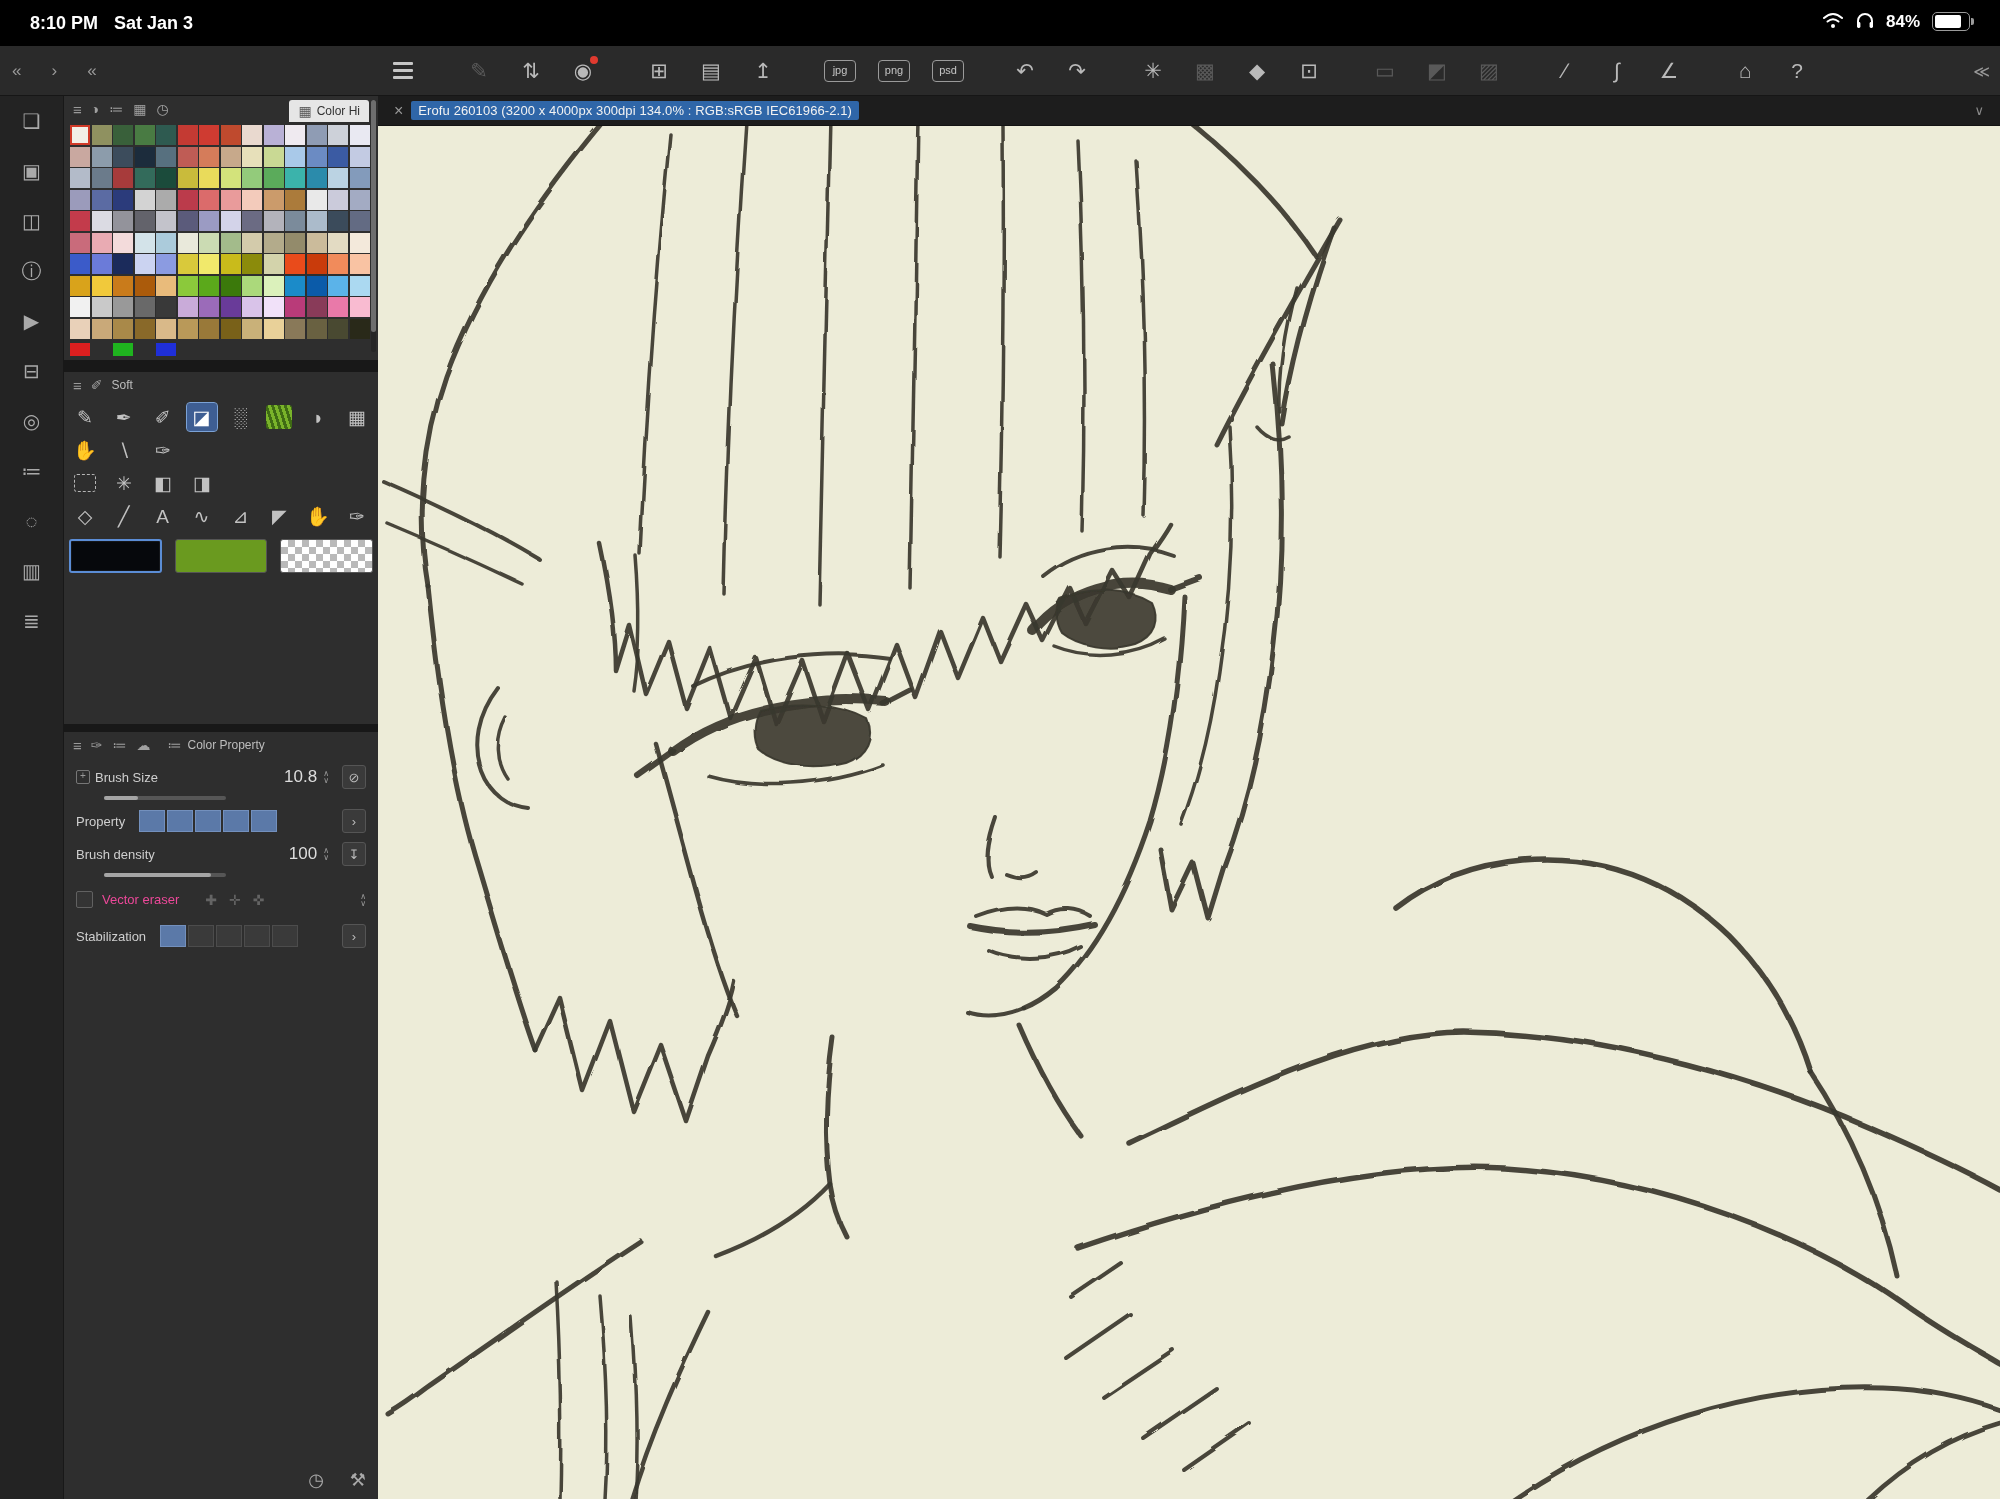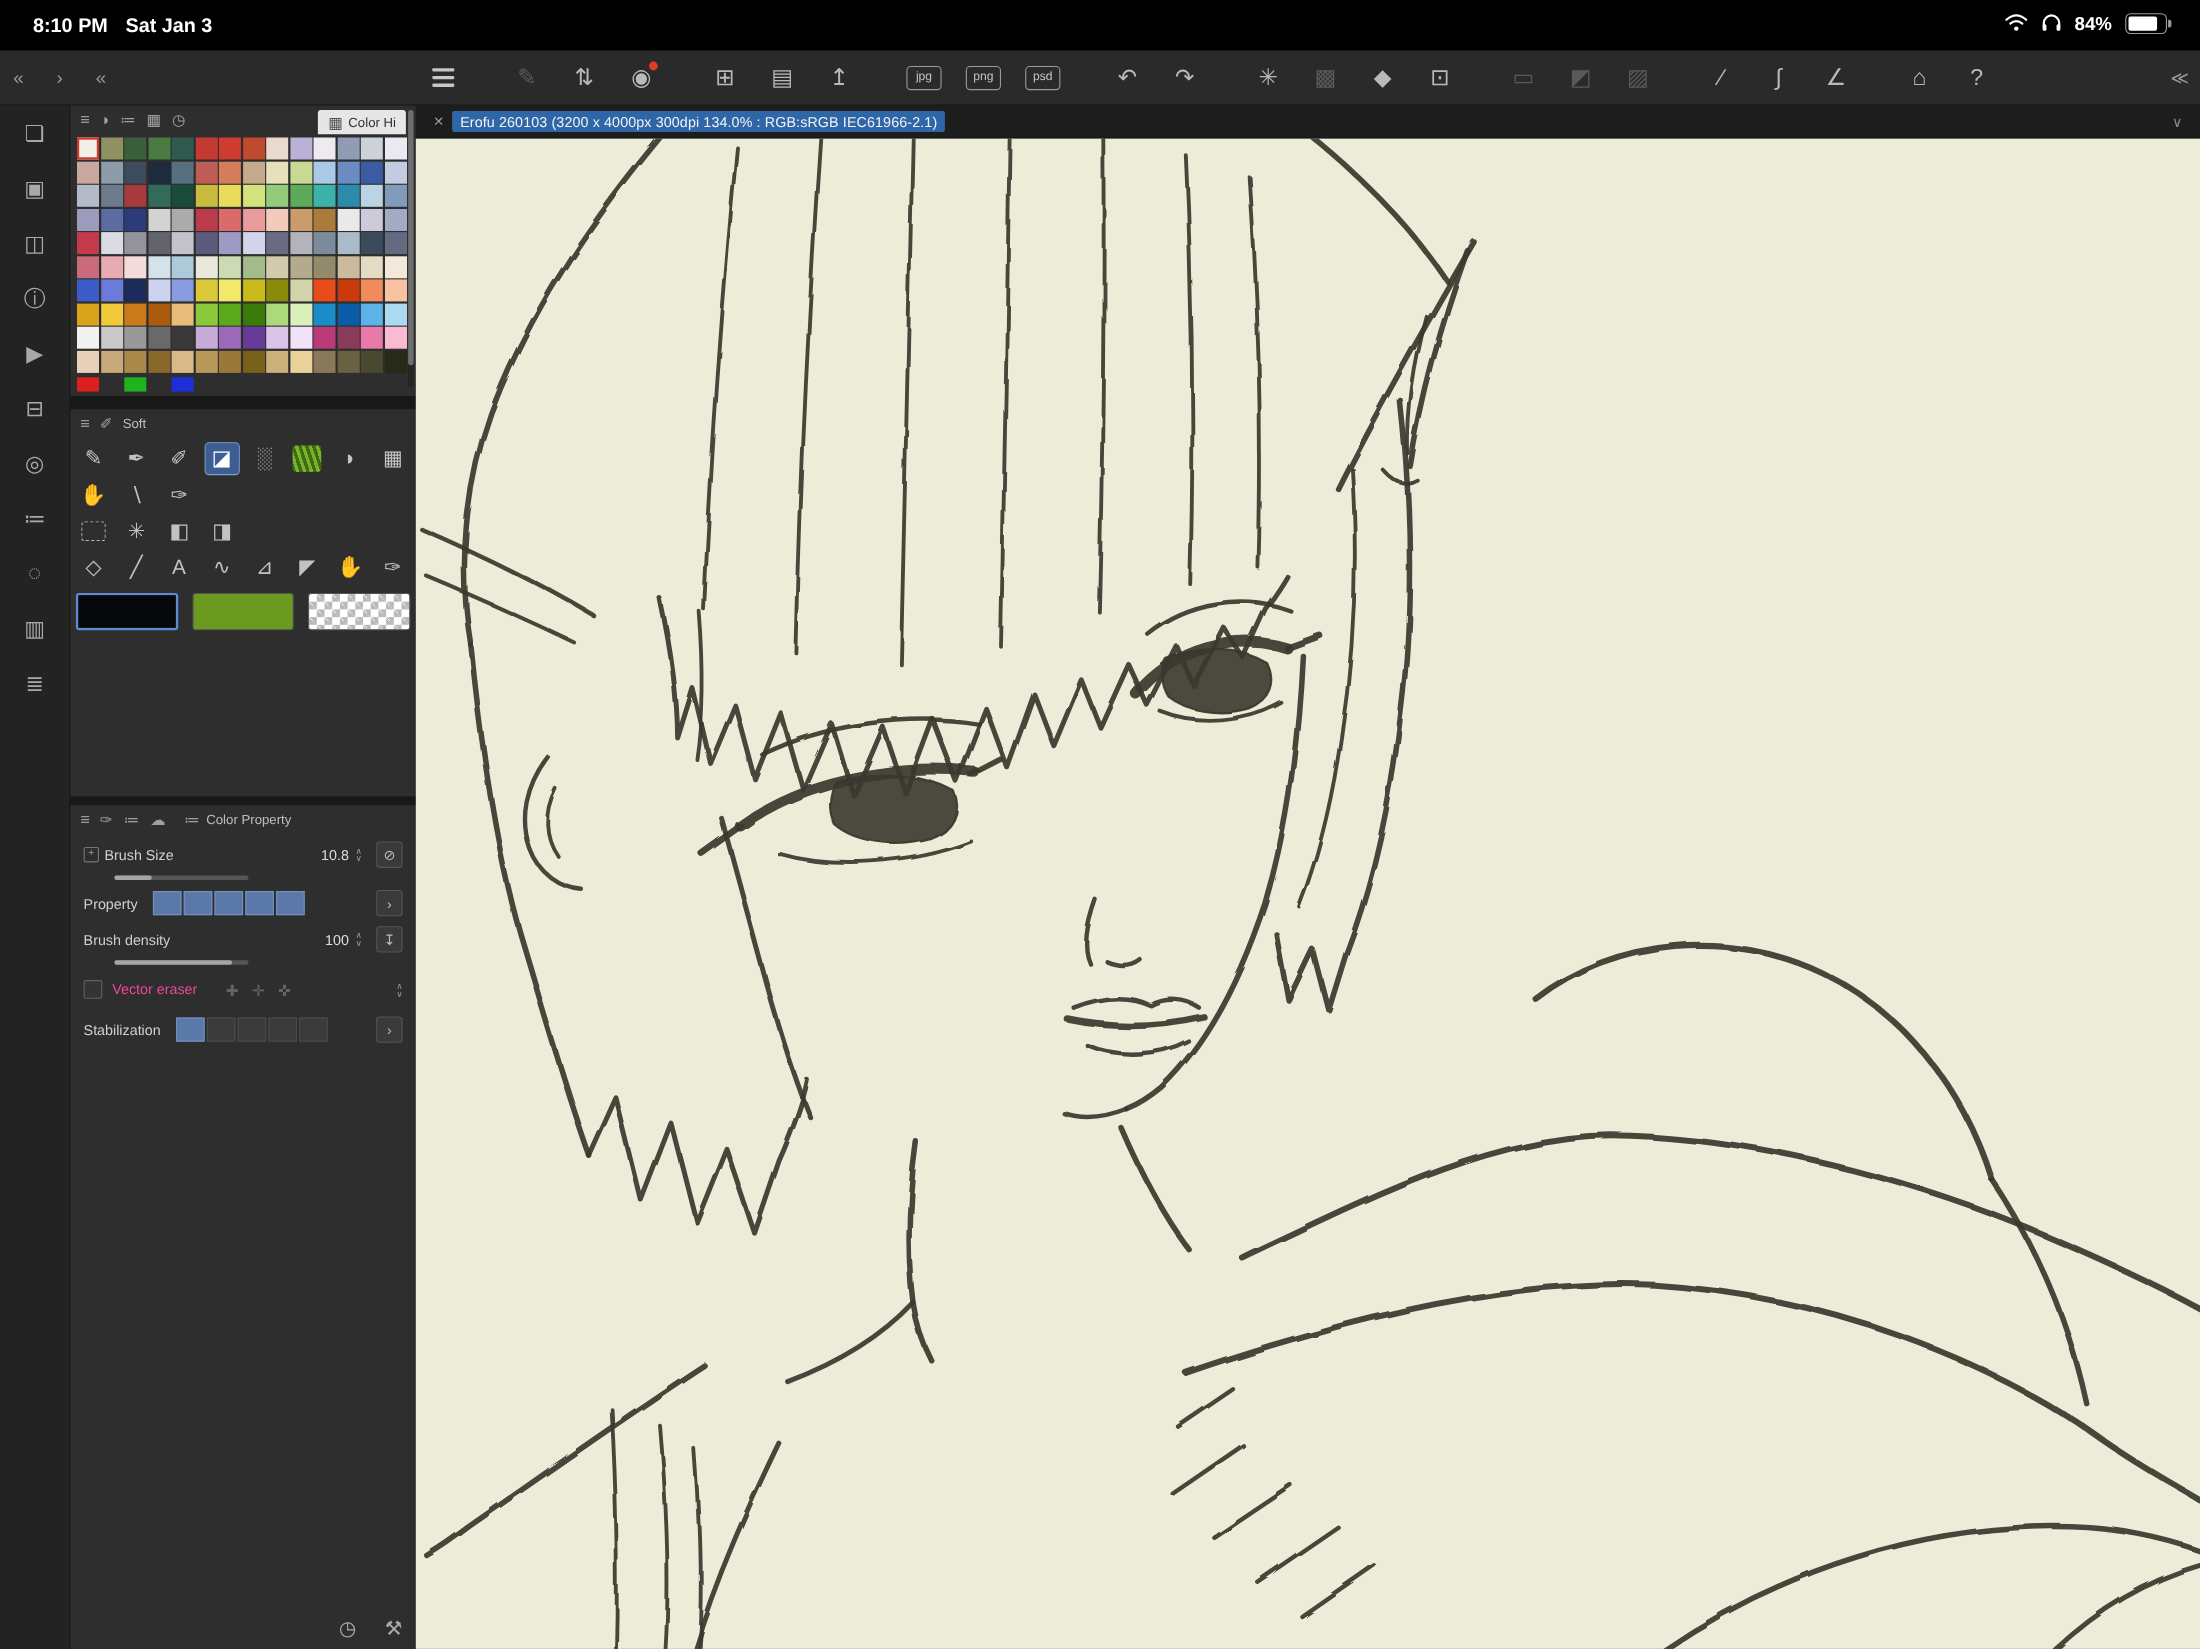--- a/index.html
+++ b/index.html
@@ -80,21 +80,21 @@
   .prop-preview{margin:8px 8px 4px 8px;position:relative;height:56px;}
   .preview-box{position:absolute;left:-2px;top:0;width:160px;height:54px;background:#3b3b3b;border:1px solid #484848;}
   .preset-chip{position:absolute;left:-2px;top:-3px;background:#5a5a5a;color:#e2e2e2;font-size:12px;padding:1px 7px;z-index:2;}
   .lock-btn{position:absolute;right:20px;top:16px;width:22px;height:22px;display:flex;align-items:center;justify-content:center;}
   .prow{display:flex;align-items:center;padding:7px 12px 2px 12px;color:#cfcfcf;font-size:13px;position:relative;}
   .plabel{white-space:nowrap;}
   .plabel.dim{color:#ec4899;}
   .plus{width:12px;height:12px;border:1px solid #777;color:#999;font-size:10px;line-height:10px;
     text-align:center;margin-right:5px;border-radius:2px;}
   .pright{margin-left:auto;display:flex;align-items:center;gap:4px;}
-  .pvalue{font-size:13px;color:#ddd;}
+  .pvalue{font-size:17px;color:#ddd;}
   .stepper{display:flex;flex-direction:column;font-size:8px;line-height:7px;color:#9a9a9a;margin-left:2px;}
   .pbtn{width:24px;height:24px;border:1px solid #555;border-radius:3px;background:#3a3a3a;color:#bbb;
     display:flex;align-items:center;justify-content:center;font-size:13px;margin-left:9px;box-sizing:border-box;}
   .slider{height:4px;background:#565656;border-radius:2px;margin:5px 0 2px 40px;width:122px;position:relative;}
   .slider .fill{position:absolute;left:0;top:0;bottom:0;background:#a5a5a5;border-radius:2px;}
   .segbar{display:flex;gap:2px;margin-left:14px;}
   .seg{width:26px;height:22px;background:#3a3a3a;border:1px solid #4c4c4c;box-sizing:border-box;}
   .seg.fill{background:#5b79a8;border-color:#7390bd;}
   .cb{width:15px;height:15px;border:1px solid #616161;background:#343434;border-radius:2px;margin-right:9px;}
   .vec-icons{display:flex;gap:12px;margin-left:26px;color:#9a9a9a;font-size:14px;}

